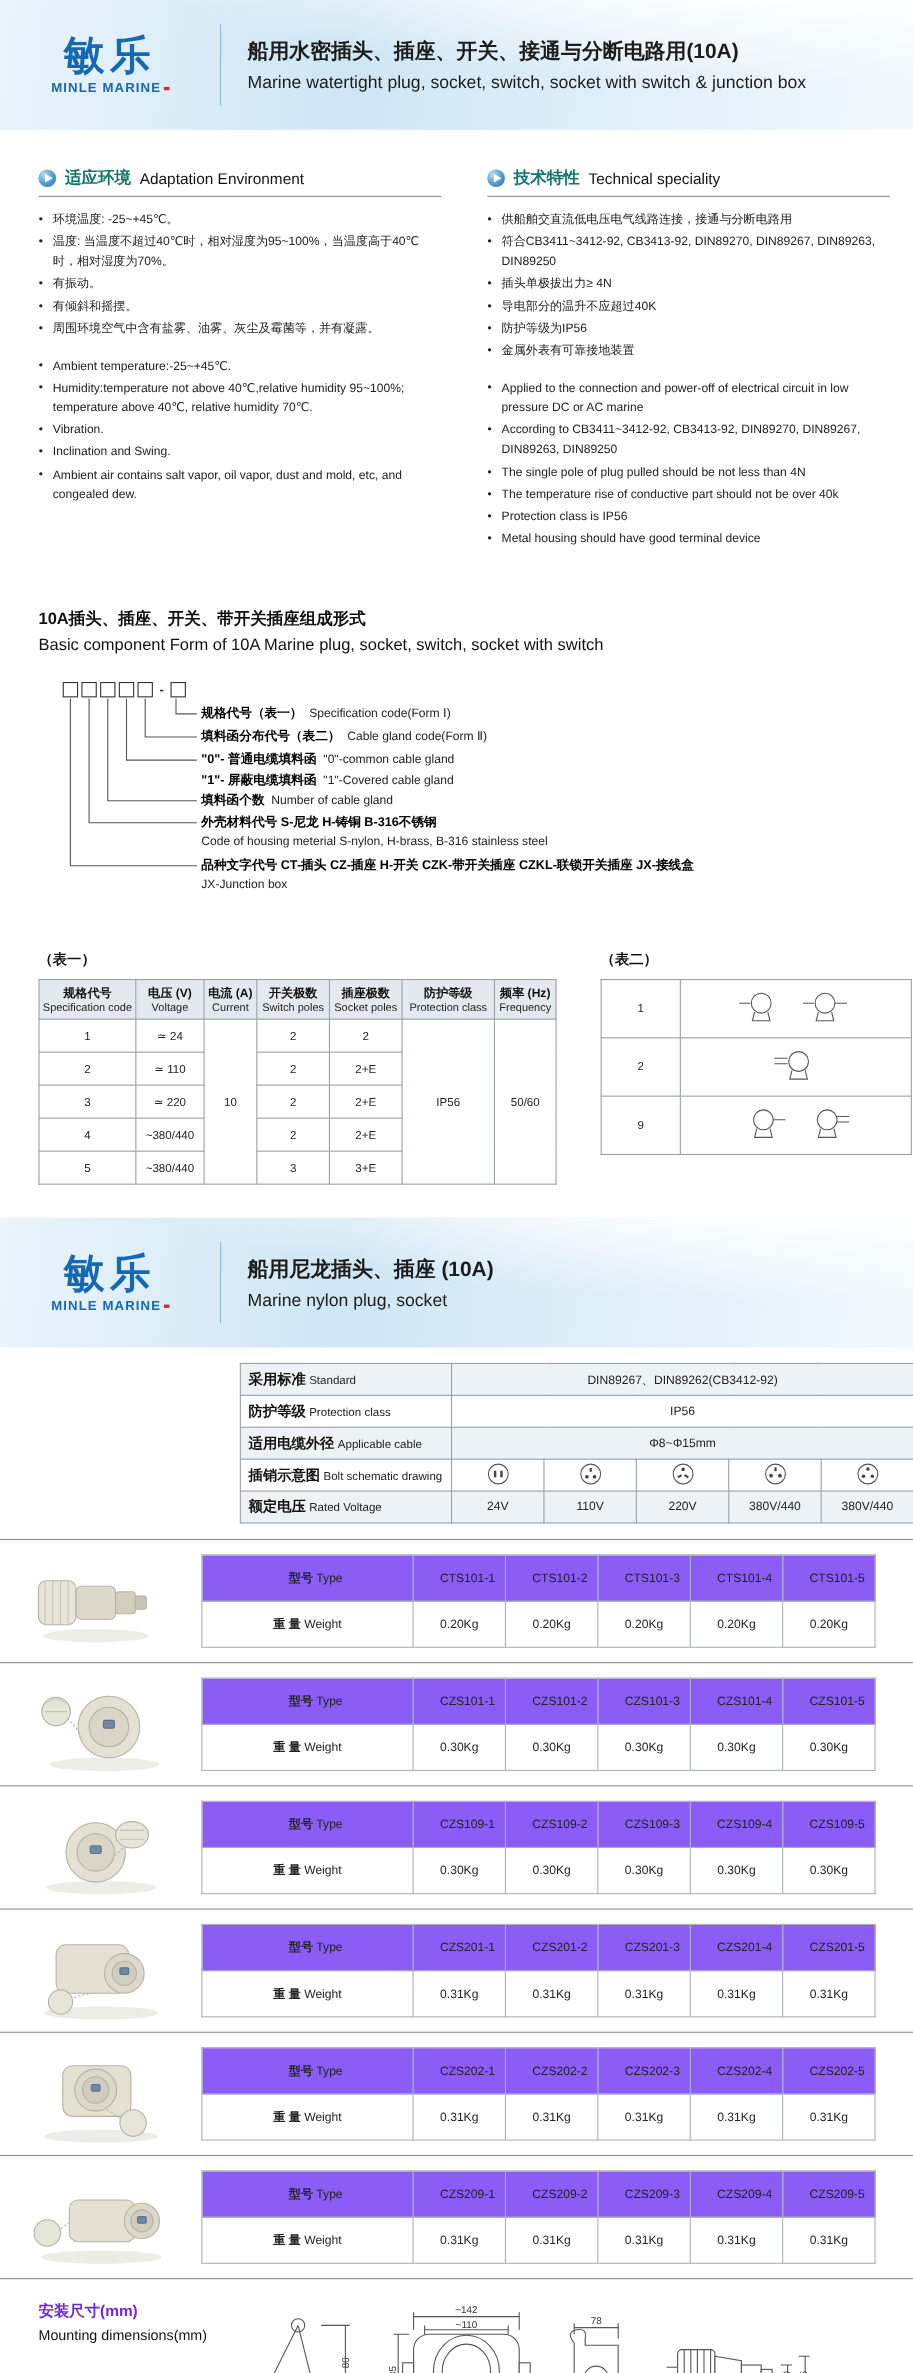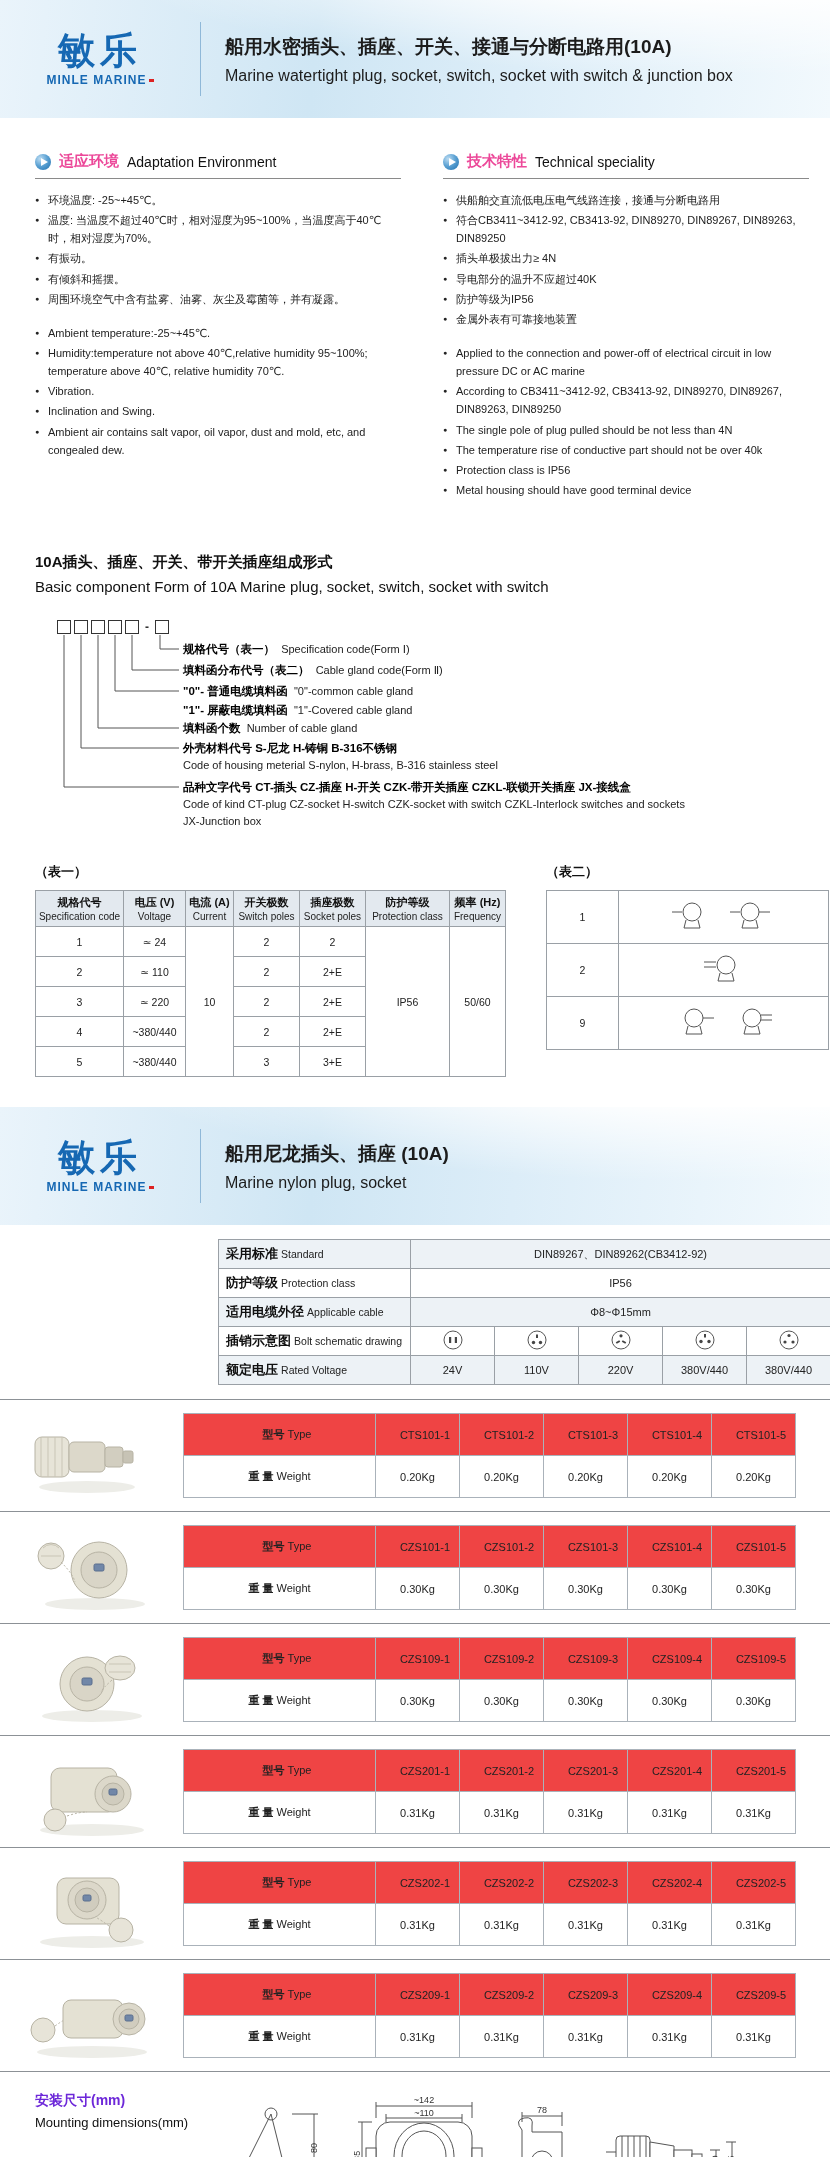--- a/index.html
+++ b/index.html
@@ -24,21 +24,21 @@
   .band-title-cn{font-size:19px;font-weight:bold;color:#1c1c1c;}
   .band-title-en{font-size:16px;color:#1c1c1c;margin-top:7px;}
   
   .cols{display:flex;gap:42px;padding:34px 20px 0 35px;}
   .col{width:366px;}
   .sec-head{display:flex;align-items:center;gap:8px;border-bottom:1px solid #8a8a8a;padding-bottom:7px;}
   .sec-icon{width:16px;height:16px;border-radius:50%;flex:0 0 auto;position:relative;
     background:radial-gradient(circle at 32% 30%, #bcdcf2 0%, #5ea3d4 45%, #1e6fae 100%);}
   .sec-icon::after{content:"";position:absolute;left:6px;top:4px;
     border-left:7px solid #fff;border-top:4px solid transparent;border-bottom:4px solid transparent;}
-  .sec-title-cn{font-size:15px;font-weight:bold;color:#ec4899;}
+  .sec-title-cn{font-size:15px;font-weight:bold;color:#0f766e;}
   .sec-title-en{font-size:14px;color:#111;}
   ul.blist{list-style:none;margin:12px 0 0 0;padding:0;}
   ul.blist li{font-size:11px;line-height:1.65;color:#222;position:relative;padding-left:13px;margin-bottom:2px;}
   ul.blist li::before{content:"●";position:absolute;left:0;top:0;font-size:7px;line-height:18px;}
   ul.blist.en{margin-top:16px;}
   
   .cf{margin:52px 0 0 35px;}
   .cf-title-cn{font-size:15px;font-weight:bold;color:#111;}
   .cf-title-en{font-size:15px;color:#111;margin-top:6px;}
   .diagram{position:relative;height:218px;margin:20px 0 0 35px;width:775px;}
@@ -64,21 +64,21 @@
   table.spec td{border:1px solid #9aa0a6;font-size:11px;color:#222;height:26px;text-align:center;vertical-align:middle;}
   table.spec tr:nth-child(odd) td{background:#edf2f6;}
   td.lab{text-align:left !important;padding-left:7px;}
   td.lab b{font-size:13px;color:#111;}
   td.lab span{font-size:10.5px;color:#222;}
   .hline{height:1px;background:#8c9196;}
   .product-block{display:flex;align-items:center;height:111px;}
   .photo{width:183px;flex:0 0 auto;display:flex;justify-content:center;align-items:center;}
   table.ptable{border-collapse:collapse;table-layout:fixed;width:612px;flex:0 0 auto;}
   table.ptable td{border:1px solid #aab2ba;text-align:center;font-size:11px;color:#222;height:39px;vertical-align:middle;}
-  table.ptable tr.thead td{background:#ef4444;padding-left:16px;}
+  table.ptable tr.thead td{background:#8b5cf6;padding-left:16px;}
   
   .mounting{display:flex;gap:38px;margin:20px 0 0 35px;align-items:flex-start;}
   .m-title-cn{font-size:14px;font-weight:bold;color:#6d28d9;}
   .m-title-en{font-size:13px;color:#111;margin-top:5px;}
   svg .dim{font-size:9px;fill:#333;font-family:"Liberation Sans","DejaVu Sans",sans-serif;}
   svg .ln{stroke:#555;fill:none;stroke-width:1;}
 </style>
 </head>
 <body>
 
@@ -178,21 +178,20 @@
   </div>
   <div class="clabel" style="top:105px">
     <b>填料函个数</b>&nbsp;&nbsp;<span>Number of cable gland</span>
   </div>
   <div class="clabel" style="top:125px">
     <b style="display:block">外壳材料代号  S-尼龙  H-铸铜  B-316不锈钢</b>
     <span style="display:block">Code of housing meterial S-nylon, H-brass, B-316 stainless steel</span>
   </div>
   <div class="clabel" style="top:164px">
     <b style="display:block">品种文字代号  CT-插头  CZ-插座  H-开关  CZK-带开关插座  CZKL-联锁开关插座  JX-接线盒</b>
-    <span style="display:block">Code of kind CT-plug CZ-socket H-switch CZK-socket with switch CZKL-Interlock switches and sockets</span>
     <span style="display:block">JX-Junction box</span>
   </div>
 </div>
 
 <div class="forms-row">
   <div>
     <div class="tbl-label">（表一）</div>
     <table class="grid t1">
       <colgroup>
           <col style="width:88px">

